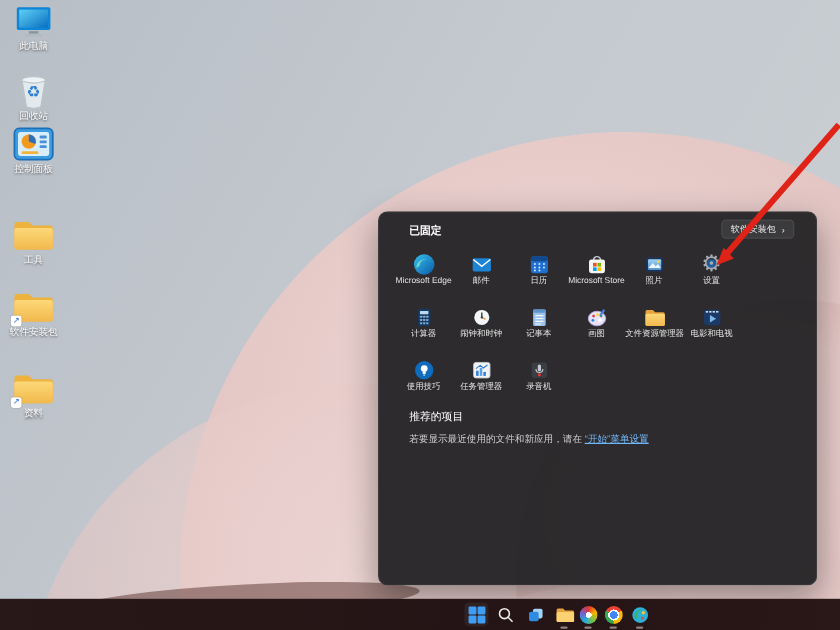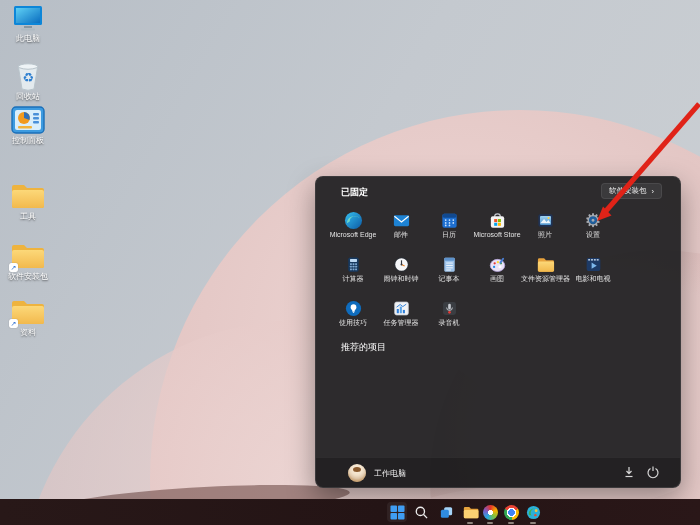--- a/index.html
+++ b/index.html
@@ -141,21 +141,21 @@
         <stop offset="0" stop-color="#fcd879"></stop>
             <stop offset="1" stop-color="#f2b94d"></stop>
           </linearGradient>
         </defs>
     </svg>
     <span class="shortcut-badge">↗</span>
   </div>
   <span class="desk-label">软件安装包</span>
 </div>
 
-<div class="desk-item" style="top:296px;">
+<div class="desk-item" style="top:308px;">
   <div class="desk-art">
     <svg width="36" height="30" viewBox="0 0 36 30">
       <path d="M2,6 q0-2 2-2 h10 l3,3 h15 q2,0 2,2 v16 q0,2 -2,2 h-28 q-2,0 -2-2 Z" fill="#eeb33e"></path>
       <rect x="2" y="9" width="32" height="18" rx="2" fill="url(#fg3)"></rect>
       <defs>
           <linearGradient id="fg3" x1="0" y1="0" x2="0" y2="1">
         <stop offset="0" stop-color="#fcd879"></stop>
             <stop offset="1" stop-color="#f2b94d"></stop>
           </linearGradient>
         </defs>
@@ -390,37 +390,22 @@
           <rect x="8.6" y="5" width="2.8" height="6" rx="1.4" fill="#c7cbd1"></rect>
           <path d="M7,9 a3,3 0 0 0 6,0" stroke="#c7cbd1" stroke-width="1" fill="none"></path>
           <circle cx="10" cy="14" r="1.4" fill="#e53935"></circle>
         </svg>
       </div>
       <span class="tile-label">录音机</span>
     </div>
   </div>
 
   <span class="rec-header">推荐的项目</span>
-
-  <div class="user-bar">
-    <span class="avatar"></span>
-    <span class="user-name">工作电脑</span>
-    <span class="ub-icon" style="right:42px;">
-      <svg width="14" height="14" viewBox="0 0 14 14">
-          <path d="M7,2 L7,8 M4.5,6 L7,8.6 L9.5,6" stroke="#d8d8d8" stroke-width="1.2" fill="none"></path>
-          <line x1="3.5" y1="11.5" x2="10.5" y2="11.5" stroke="#d8d8d8" stroke-width="1.2"></line>
-        </svg>
-    </span>
-    <span class="ub-icon" style="right:18px;">
-      <svg width="14" height="14" viewBox="0 0 14 14">
-          <path d="M4.5,3.4 a5,5 0 1 0 5,0" stroke="#d8d8d8" stroke-width="1.2" fill="none"></path>
-          <line x1="7" y1="1.5" x2="7" y2="6" stroke="#d8d8d8" stroke-width="1.2"></line>
-        </svg>
-    </span>
-  </div>
+  <span class="rec-text"><span>若要显示最近使用的文件和新应用，请在 </span><a class="rec-link">“开始”菜单设置</a></span>
+
 </div>
 
 <div class="taskbar">
   <span class="tb-icon tb-start" style="left:387px;">
     <svg width="15" height="15" viewBox="0 0 16 16">
       <rect x="0.5" y="0.5" width="7" height="7" rx="1" fill="#3f9df3"></rect>
       <rect x="8.5" y="0.5" width="7" height="7" rx="1" fill="#3f9df3"></rect>
       <rect x="0.5" y="8.5" width="7" height="7" rx="1" fill="#3f9df3"></rect>
       <rect x="8.5" y="8.5" width="7" height="7" rx="1" fill="#3f9df3"></rect>
     </svg>

